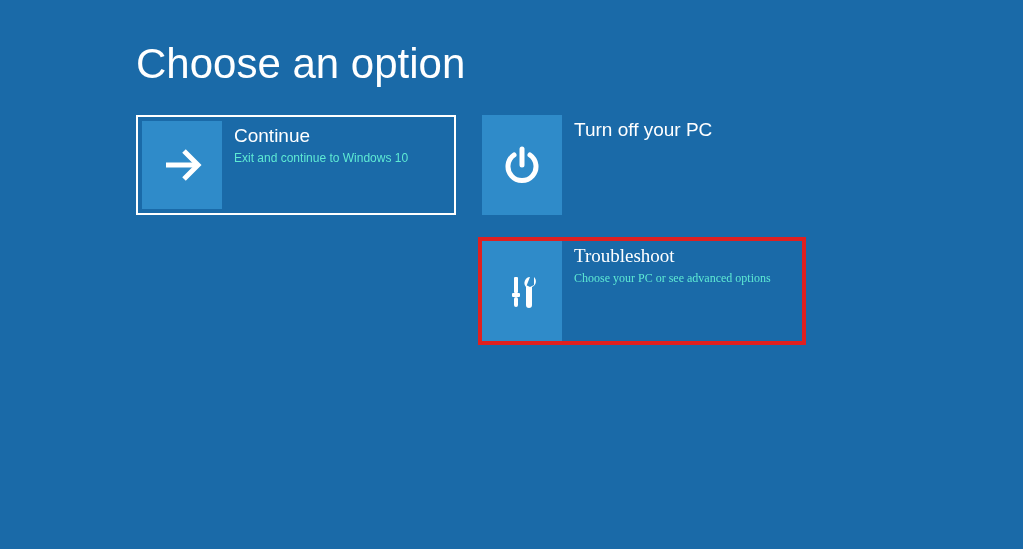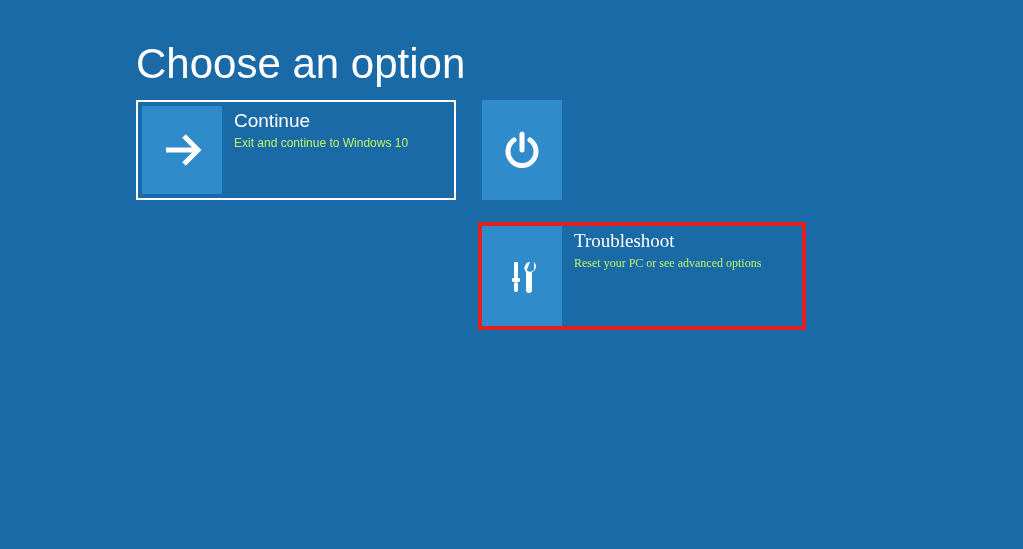--- a/index.html
+++ b/index.html
@@ -14,21 +14,21 @@
     overflow: hidden;
   }
   .screen {
     padding: 40px 0 0 136px;
     box-sizing: border-box;
   }
   .title {
     font-size: 42px;
     font-weight: 200;
     letter-spacing: 0px;
-    margin: 0 0 12px 0;
+    margin: 0 0 27px 0;
   }
   .grid {
     display: grid;
     grid-template-columns: 320px 320px;
     grid-auto-rows: 100px;
     column-gap: 24px;
     row-gap: 12px;
     gap: 26px;
   }
   .tile {
@@ -71,21 +71,21 @@
   .tile-title {
     font-size: 19px;
     font-weight: 300;
     line-height: 1.2;
   }
   .tile-desc {
     font-size: 12px;
     font-weight: 400;
     line-height: 1.3;
     margin-top: 3px;
-    color: #bef264;
+    color: #5eead4;
     max-width: 210px;
   }
   svg { display:block; }
 </style>
 </head>
 <body>
 
 <div class="screen">
   <h1 class="title">Choose an option</h1>
 
@@ -108,38 +108,42 @@
 
     <div class="tile">
       <div class="tile-icon">
         <svg width="44" height="44" viewBox="0 0 44 44">
           <g stroke="#ffffff" stroke-width="5" fill="none" stroke-linecap="round">
             <path d="M14 12 A 14 14 0 1 0 30 12"></path>
             <line x1="22" y1="6" x2="22" y2="22"></line>
           </g>
         </svg>
       </div>
+      <div class="tile-text">
+        <div class="tile-title">Turn off your PC</div>
+        <div class="tile-desc"></div>
+      </div>
     </div>
 
 
     <div></div>
 
     <div class="tile highlight">
       <div class="tile-icon">
         <svg width="44" height="44" viewBox="0 0 44 44">
           <g fill="#ffffff">
 
             <rect x="14" y="8" width="4" height="16" rx="1"></rect>
             <rect x="12" y="24" width="8" height="4" rx="1"></rect>
             <rect x="14" y="28" width="4" height="10" rx="2"></rect>
 
             <path d="M30 8 a6 6 0 0 0 -4 10 l0 0 l0 0 l0 0 l0 0 l0 0 l0 0 l0 0 l0 0 l0 0 l-0 0 l0 0 l0 0 l0 0 l0 0 l0 0 l0 0 l0 0 l0 0 l0 0 l0 0 l0 0 l0 0 l0 0 l0 0 l0 0 l0 0 l0 0 l0 0 l0 0 l0 0 M26 18 l0 18 a3 3 0 0 0 6 0 l0 -18 a6 6 0 0 0 2 -10 l0 8 l-4 2 l-4 -2 l0 -8 a6 6 0 0 0 0 0 z"></path>
           </g>
         </svg>
       </div>
       <div class="tile-text">
         <div class="tile-title">Troubleshoot</div>
-        <div class="tile-desc">Reset your PC or see advanced options</div>
+        <div class="tile-desc">Choose your PC or see advanced options</div>
       </div>
     </div>
 
   </div>
 </div>
 
 </body></html>

